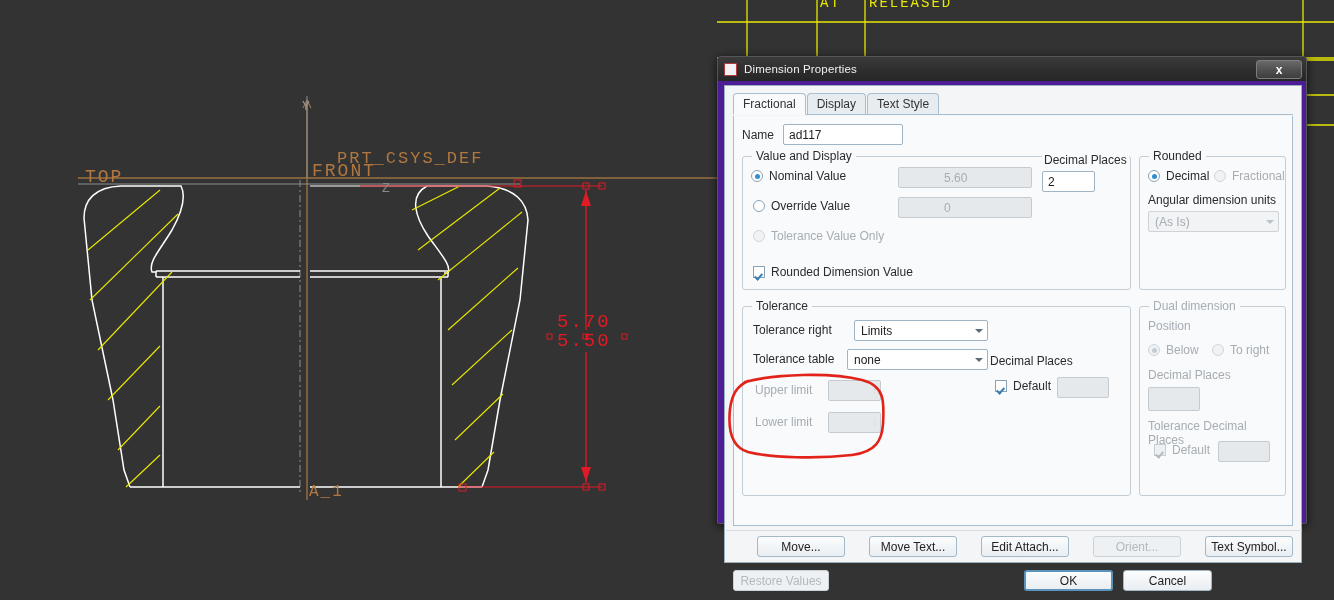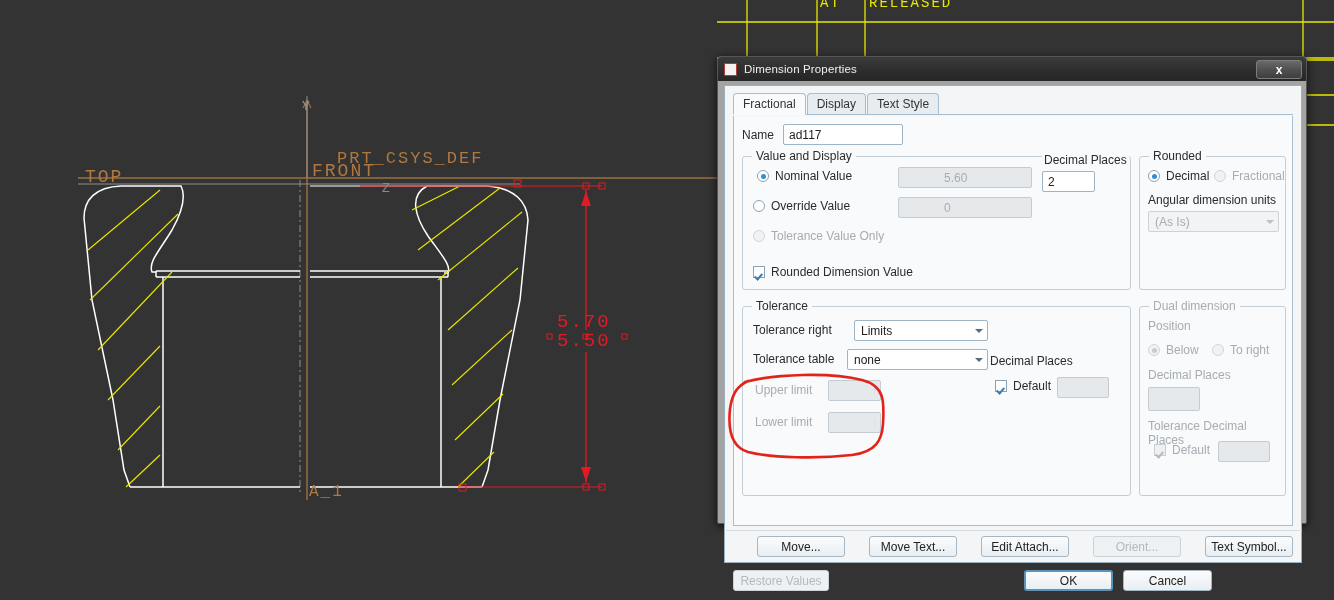--- a/index.html
+++ b/index.html
@@ -30,21 +30,21 @@
     font-family: "Liberation Mono", monospace;
     letter-spacing: 2px;
     white-space: pre;
   }
 
   
   #dialog {
     position: absolute;
     left: 717px; top: 56px;
     width: 590px; height: 468px;
-    background: #a3a3a3;
+    background: #4c1d95;
     border: 1px solid #565656;
     border-radius: 4px 4px 2px 2px;
     box-shadow: 0 2px 9px rgba(0,0,0,.75);
   }
   #titlebar {
     position: relative;
     height: 24px;
     background: linear-gradient(to bottom,#3b3b3b 0%,#303030 45%,#262626 100%);
     border-radius: 3px 3px 0 0;
     display: flex; align-items: center;
@@ -368,21 +368,21 @@
       <div id="panel">
 
         <div class="name-row">
           <span class="lbl">Name</span>
           <input class="txt" style="width: 120px; margin-left: 9px;" value="ad117">
         </div>
 
         <div class="group" style="left:8px; top:40px; width:389px; height:134px;">
           <div class="legend">Value and Display</div>
 
-          <div class="optrow" style="position:absolute;left:14px;top:12px;text-align:right;">
+          <div class="optrow" style="position:absolute;left:8px;top:12px;text-align:right;">
             <span class="radio sel"></span>
             <span class="lbl">Nominal Value</span>
           </div>
           <input class="txt dis" style="position: absolute; left: 155px; top: 10px; width: 134px;" disabled="" value="5.60">
 
           <div class="optrow" style="position:absolute;left:10px;top:42px;">
             <span class="radio"></span>
             <span class="lbl">Override Value</span>
           </div>
           <input class="txt dis" style="position: absolute; left: 155px; top: 40px; width: 134px;" disabled="" value="0">

